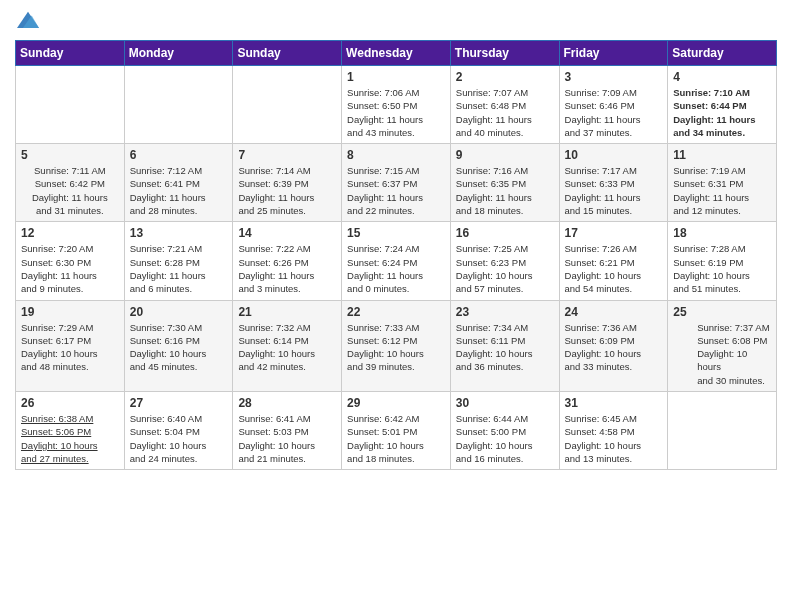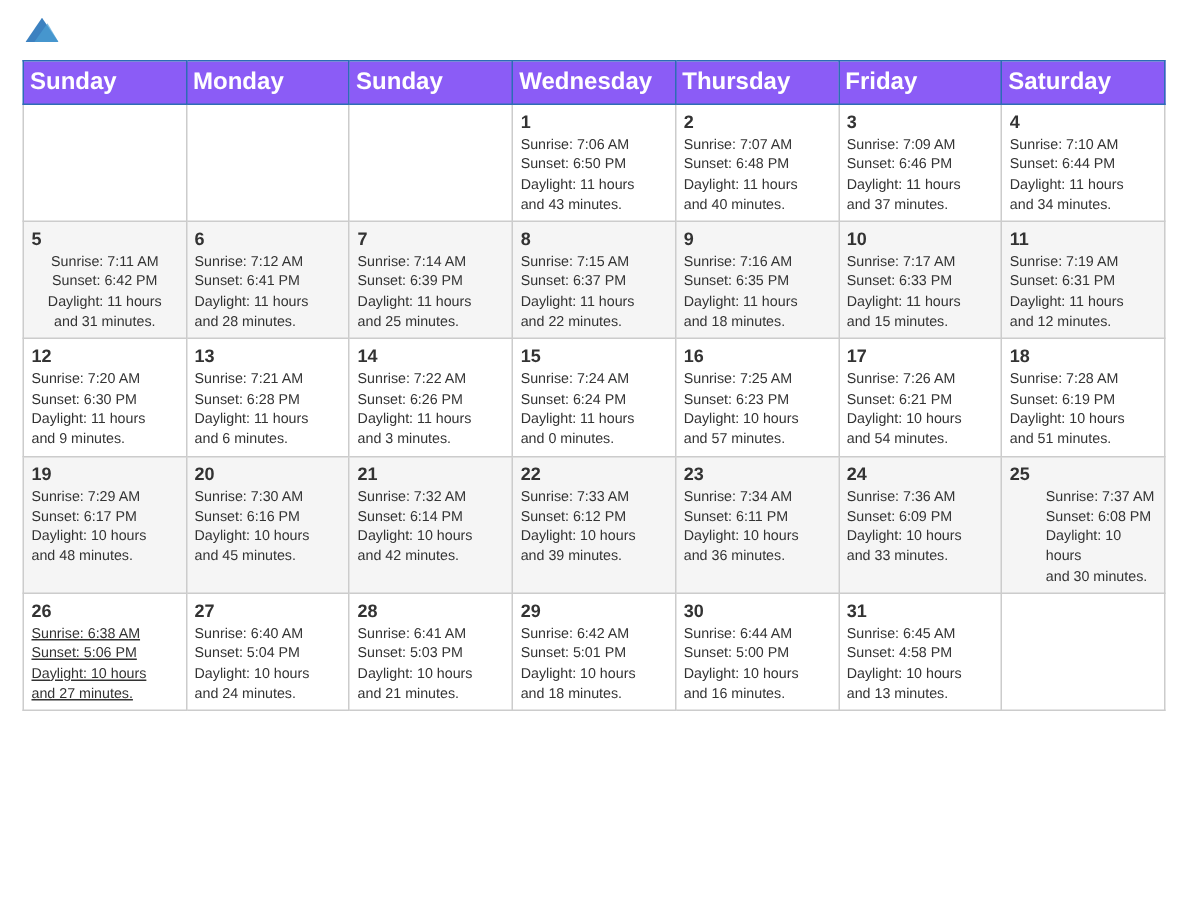--- a/index.html
+++ b/index.html
@@ -58,23 +58,23 @@
     .location {
       font-size: 14px;
       color: #555;
     }
     .calendar {
       width: 100%;
       border-collapse: collapse;
       border: 1px solid #ccc;
     }
     .calendar th {
-      background: #8b5cf6;
+      background: #4c1d95;
       color: #fff;
-      font-size: 16px;
+      font-size: 12px;
       font-weight: bold;
       padding: 5px 4px;
       text-align: left;
       border: 1px solid #2d6db5;
     }
     .calendar td {
       vertical-align: top;
       padding: 4px 5px;
       border: 1px solid #ccc;
       font-size: 10px;
@@ -155,21 +155,21 @@
           </td>
           <td>
             <span class="day-number">3</span>
             <div class="day-info" style="white-space: pre-line;">Sunrise: 7:09 AM
 Sunset: 6:46 PM
 Daylight: 11 hours
 and 37 minutes.</div>
           </td>
           <td>
             <span class="day-number">4</span>
-            <div class="day-info" style="white-space: pre-line;">Sunrise: 7:10 AM
+            <div class="day-info" style="white-space: pre-line; font-weight: bold;">Sunrise: 7:10 AM
 Sunset: 6:44 PM
 Daylight: 11 hours
 and 34 minutes.</div>
           </td>
         </tr>
         <tr>
           <td>
             <span class="day-number">5</span>
             <div class="day-info" style="white-space: pre-line; text-align: center;">Sunrise: 7:11 AM
 Sunset: 6:42 PM

